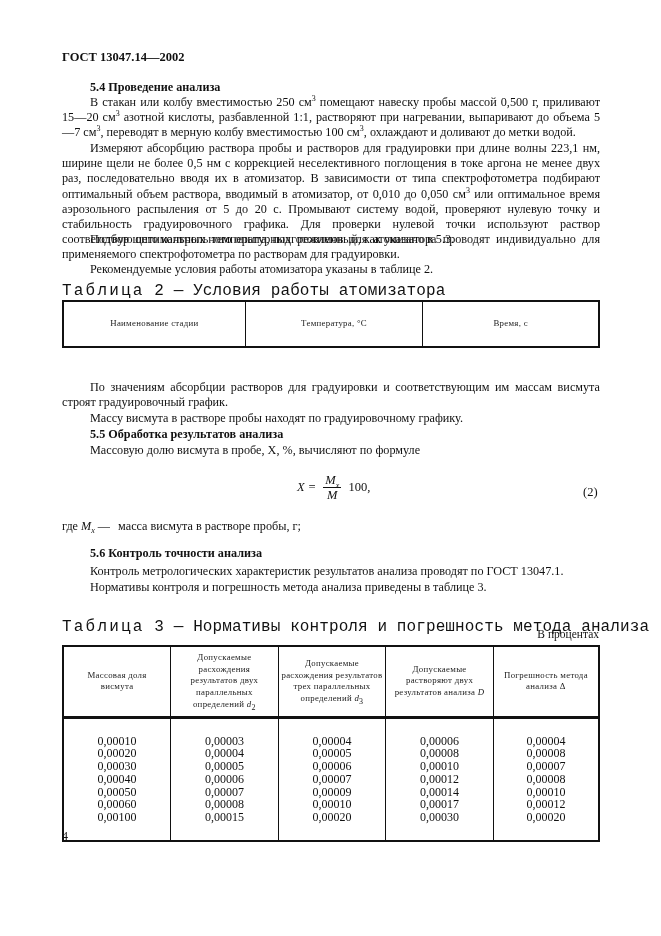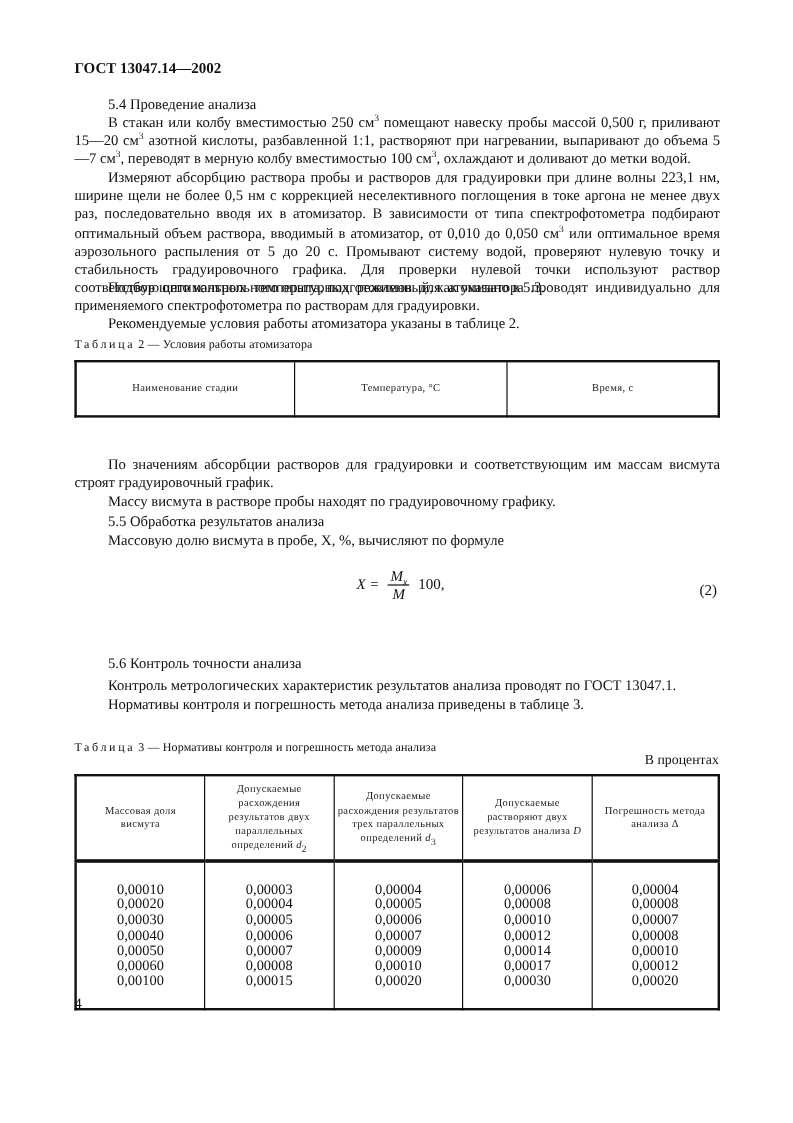--- a/index.html
+++ b/index.html
@@ -1,23 +1,23 @@
 <!DOCTYPE html>
 <html><head>
 <meta charset="utf-8">
 <style>
   html, body { margin:0; padding:0; background:#ffffff; }
   body { width:661px; height:936px; position:relative; overflow:hidden;
          font-family:"Liberation Serif","DejaVu Serif",serif; color:#111; }
   .abs { position:absolute; }
   .p { position:absolute; left:62px; width:538px; font-size:12.2px; line-height:15.2px; text-align:justify; }
   .ind { text-indent:28px; }
-  .bold { font-weight:normal; }
+  .bold { font-weight:bold; }
   .hdr { left:62px; top:50px; font-size:12.5px; font-weight:bold; }
-  .caption { font-size:10px; letter-spacing:0.1px; }
+  .caption { font-size:16px; letter-spacing:0.1px;font-family:Liberation Mono, monospace; }
   .spaced { letter-spacing:2.2px; }
   table { border-collapse:collapse; position:absolute; left:62px; width:538px; }
   td, th { border:1px solid #111; padding:16px; vertical-align:middle; }
   .t-outer { border:2px solid #111; }
   th { font-weight:normal; font-size:8.8px; line-height:11.6px; letter-spacing:0.3px; color:#222; text-align:center; }
   .head-sep td { border-top:3px solid #111; }
   .cell-lines { font-size:12px; line-height:12.8px; }
   .c { text-align:center; }
   sup { font-size:8px; line-height:0; }
   sub { font-size:8px; line-height:0; }
@@ -63,20 +63,25 @@
   <span style="font-style:italic; vertical-align:middle;">X =</span>
   <span class="frac">
     <span class="num"><span>M</span><sub>x</sub></span>
     <span class="den">M</span>
   </span>
   <span style="vertical-align:middle;">100,</span>
 </div>
 <div class="abs" style="left:583px; top:485px; font-size:12.5px;">(2)</div>
 
 <div class="abs" style="left:62px; top:520px; font-size:12.2px; line-height:13px;">
+  <div>
+    <span>где</span>
+    <span style="display:inline-block; width:34px; font-style:italic;"><span>M</span><sub>x</sub><span style="font-style:normal;"> —</span></span>
+    <span>масса висмута в растворе пробы, г;</span>
+  </div>
 </div>
 
 <div class="p ind bold" style="top:546px;">5.6 Контроль точности анализа</div>
 <div class="p ind" style="top:564px;">Контроль метрологических характеристик результатов анализа проводят по ГОСТ 13047.1.</div>
 <div class="p ind" style="top:580px;">Нормативы контроля и погрешность метода анализа приведены в таблице 3.</div>
 
 <div class="abs caption" style="left:62px; top:618px;"><span class="spaced">Таблица</span><span> 3 — Нормативы контроля и погрешность метода анализа</span></div>
 <div class="abs" style="right:62px; top:628px; font-size:11.5px;">В процентах</div>
 
 <table class="t-outer" style="top:645px;">

